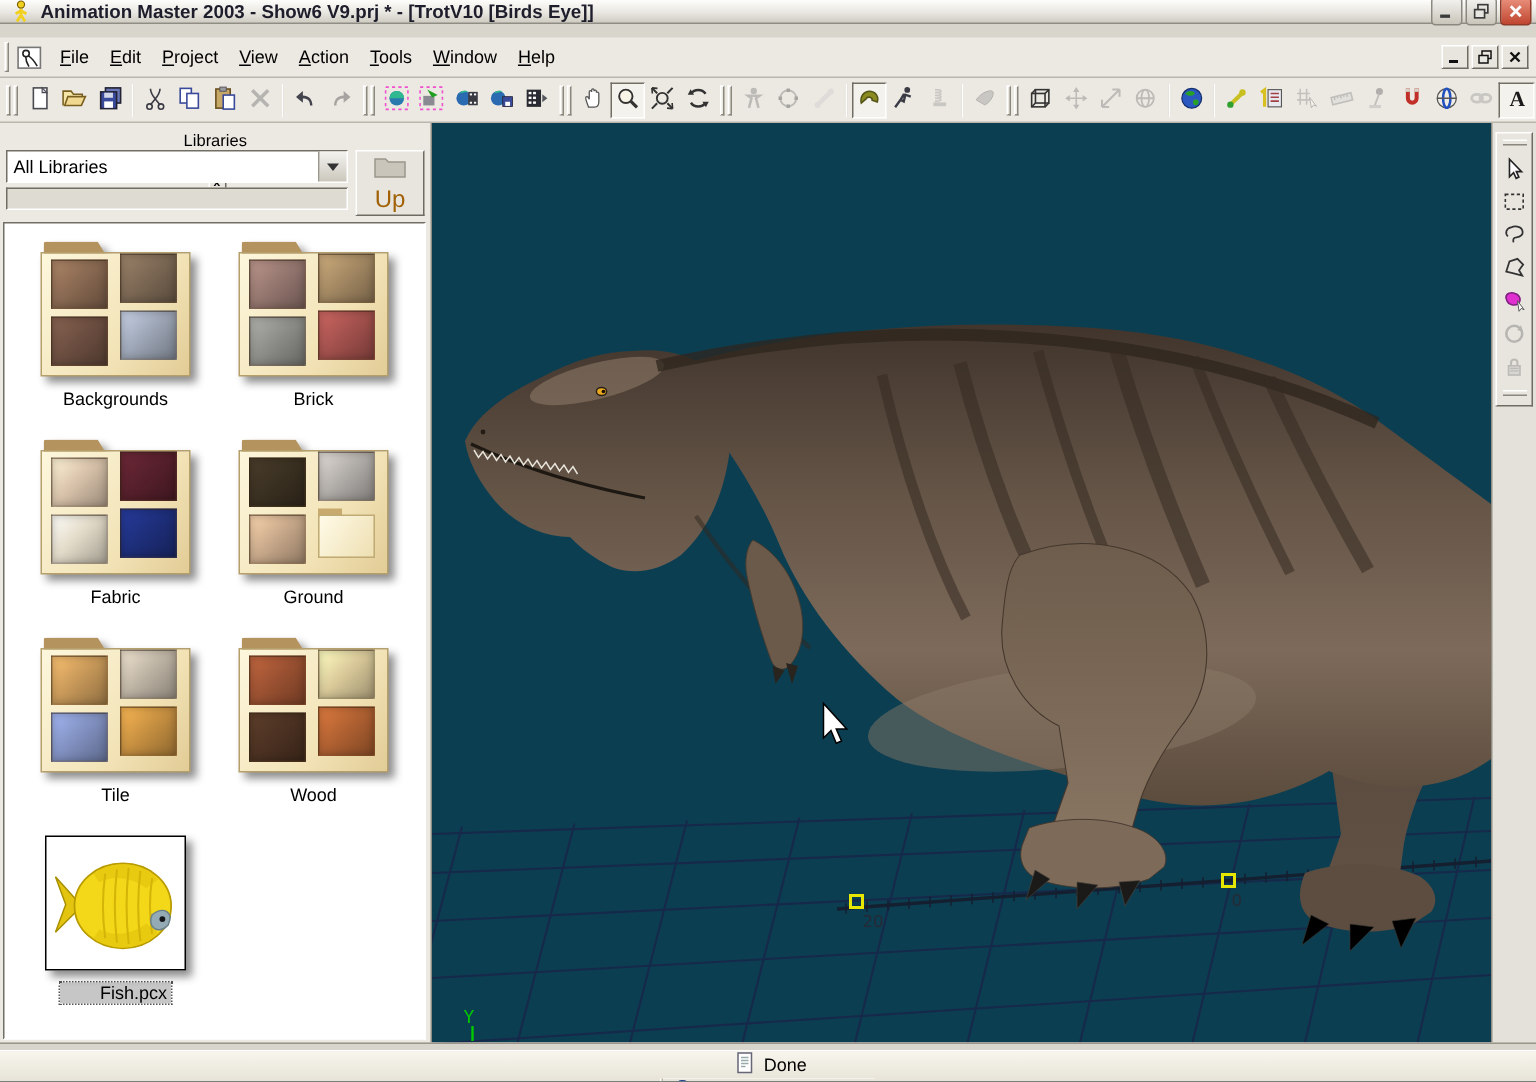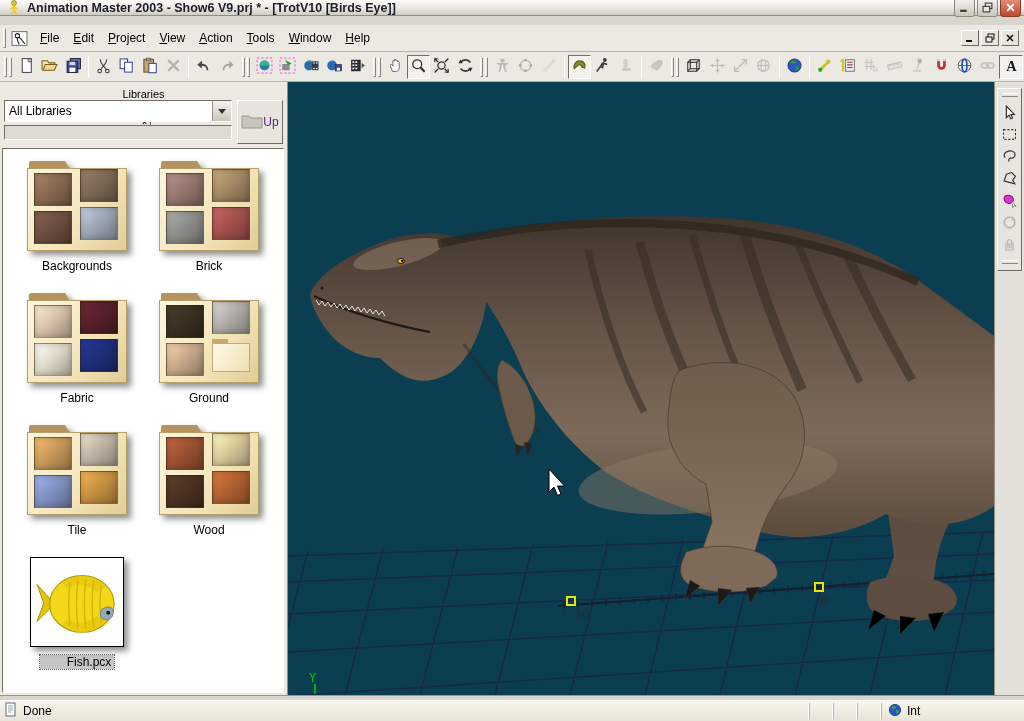--- a/index.html
+++ b/index.html
@@ -46,22 +46,22 @@
     border-color:#fff #6e6c62 #6e6c62 #fff;font-size:8px;line-height:9px;text-align:center;font-weight:bold;}
   .lib-controls{display:flex;padding:3px 4px 2px 4px;}
   .combo-col{flex:1;}
   .combo{display:flex;height:22px;border:1px solid;border-color:#716f64 #fff #fff #716f64;background:#fff;}
   .combo-value{flex:1;padding:3px 4px;font-size:12px;white-space:nowrap;}
   .combo-btn{width:19px;background:linear-gradient(#f4f3f0,#cbc7bc);border-left:1px solid #9a968c;
     display:flex;align-items:center;justify-content:center;}
   .combo-btn:after{content:"";border:4px solid transparent;border-top:5px solid #333;margin-top:4px;}
   .pathbar{height:15px;margin-top:3px;background:#dedbd2;border:1px solid;border-color:#716f64 #fff #fff #716f64;}
   .upbtn{width:46px;height:44px;margin-left:5px;background:#e8e5de;border:1px solid;
-    border-color:#fff #6e6c62 #6e6c62 #fff;display:flex;align-items:center;
-    justify-content:center;color:#4c1d95;font-size:12px;}
+    border-color:#fff #6e6c62 #6e6c62 #fff;display:flex;flex-direction:column;align-items:center;
+    justify-content:center;color:#a16207;font-size:16px;}
   .lib-items{flex:1;margin:2px 3px 2px 2px;background:#fff;border:1px solid;
     border-color:#716f64 #fff #fff #716f64;overflow:hidden;
     display:grid;grid-template-columns:1fr 1fr;align-content:start;
     padding:8px 8px;row-gap:2px;}
   .lib-item{display:flex;flex-direction:column;align-items:center;height:130px;}
   .folder{position:relative;width:100px;height:90px;margin-top:4px;
     filter:drop-shadow(4px 4px 3px rgba(0,0,0,.45));}
   .folder .tab{position:absolute;left:2px;top:0;width:44px;height:13px;background:#b5935e;
     clip-path:polygon(0 0,82% 0,100% 100%,0 100%);border-radius:2px 0 0 0;}
   .folder .fbody{position:absolute;left:0;top:7px;width:100px;height:83px;
@@ -84,21 +84,21 @@
   .palette{margin:6px 2px 0 2px;background:#e8e5de;border:1px solid;border-color:#fff #6e6c62 #6e6c62 #fff;
     padding:2px 0;display:flex;flex-direction:column;align-items:center;}
   .pgrip{width:16px;height:4px;border-top:1px solid #fff;border-bottom:1px solid #8a887e;margin:2px 0 4px 0;}
   .ptool{width:22px;height:22px;display:flex;align-items:center;justify-content:center;border:1px solid transparent;}
   .ptool.disabled svg{filter:grayscale(1) opacity(.45);}
   
   .bottomframe{position:absolute;left:0;top:695px;width:1024px;height:5px;background:#d8d5cc;
     border-top:1px solid #9a968b;}
   .statusbar{position:absolute;left:0;top:700px;width:1024px;height:21px;
     background:linear-gradient(#f7f5ed,#e7e3d7);border-top:1px solid #fff;display:flex;align-items:center;
-    overflow:hidden;}
+    overflow:hidden;flex-direction:column;}
   .sb-left{flex:1;display:flex;align-items:center;gap:5px;padding-left:4px;}
   .sb-cell{width:24px;height:16px;border-left:1px solid #b8b4a9;box-shadow:-1px 0 0 #fff;}
   .sb-right{width:143px;height:16px;border-left:1px solid #b8b4a9;box-shadow:-1px 0 0 #fff;
     display:flex;align-items:center;gap:5px;padding-left:6px;white-space:nowrap;}
 </style>
 </head>
 <body>
 
 <div class="window">
 

